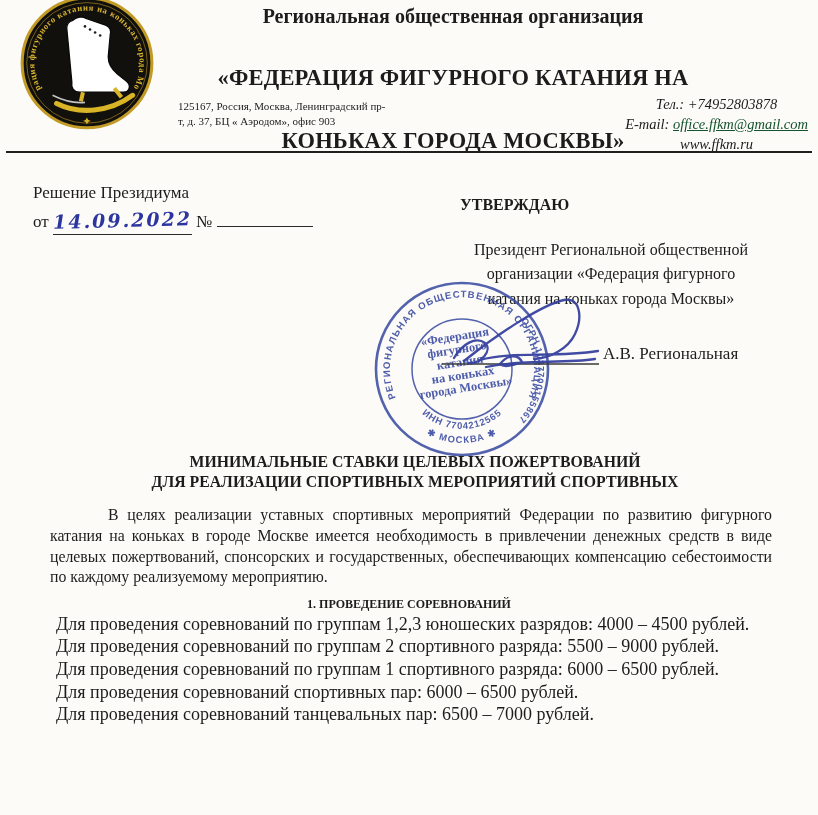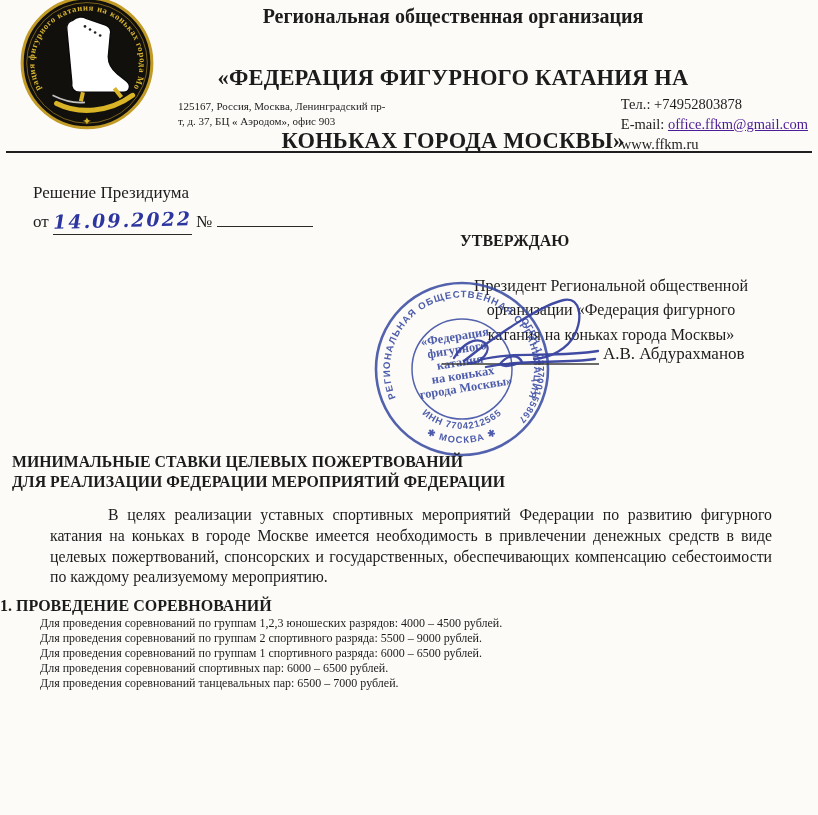--- a/index.html
+++ b/index.html
@@ -20,24 +20,24 @@
     position:absolute;left:150px;right:62px;top:4px;
     text-align:center;font-weight:bold;
   }
   .masthead .org-type{font-size:20px;line-height:1.2;}
   .masthead .org-name{font-size:22.5px;line-height:1.22;letter-spacing:.2px;margin-top:36px;}
   .addr{
     position:absolute;left:178px;top:99px;width:330px;
     font-size:11px;line-height:1.32;
   }
   .contacts{
-    position:absolute;right:10px;top:94px;text-align:left;
-    font-size:14.5px;line-height:1.38;
-  }
-  .contacts .email{text-decoration:underline;color:#4c1d95;cursor:pointer;}
+    position:absolute;right:10px;top:94px;text-align:center;
+    font-size:14.5px;line-height:1.38;font-style:italic;
+  }
+  .contacts .email{text-decoration:underline;color:#14532d;cursor:pointer;}
   .rule{
     position:absolute;left:6px;right:6px;top:151px;
     border-top:2px solid #1f1f1f;
   }
   
   .decision{position:absolute;left:33px;top:180px;font-size:17px;line-height:1.5;}
   .decision .fill-line{
     display:inline-block;min-width:120px;border-bottom:1.6px solid #2a2a2a;
     text-align:center;vertical-align:baseline;
   }
@@ -45,38 +45,38 @@
     display:inline-block;
     color:#2c35a0;font-style:italic;font-weight:bold;
     font-size:19px;letter-spacing:2px;
     transform:rotate(-1.5deg);
     font-family:"DejaVu Serif",serif;
   }
   .blank-line{
     display:inline-block;width:96px;border-bottom:1.6px solid #2a2a2a;
     height:1em;vertical-align:baseline;
   }
-  .approve{position:absolute;left:460px;top:196px;width:302px;margin-top:36px;}
+  .approve{position:absolute;left:460px;top:196px;width:302px;}
   .approve .approve-heading{font-weight:bold;font-size:16px;margin:0 0 24px 0;}
   .approve .role{font-size:16px;line-height:1.52;margin:0;text-align:center;}
   .stamp-sig{position:absolute;left:362px;top:274px;width:250px;height:195px;}
   .signer{position:absolute;left:603px;top:344px;font-size:17px;white-space:nowrap;}
   
   .content{position:absolute;left:0;right:0;top:452px;}
   .doc-title{
-    font-weight:bold;font-size:15.8px;line-height:1.28;
+    text-align:center;font-weight:bold;font-size:15.8px;line-height:1.28;
     margin:0;
     padding-left:12px;
   }
   .body-text{margin:13px 42px 0 46px;font-size:15.8px;}
   .body-text p{margin:4px;text-indent:58px;text-align:justify;line-height:1.3;}
   .section-heading{
-    font-weight:bold;font-size:16px;margin:9px 0 1px 0;
-  }
-  .rates{margin:0 34px 0 40px;font-size:12px;line-height:1.26;}
+    text-align:center;font-weight:bold;font-size:12px;margin:9px 0 1px 0;
+  }
+  .rates{margin:0 34px 0 56px;font-size:18px;line-height:1.26;}
   .rates div{white-space:nowrap;}
 </style>
 </head>
 <body>
 
 <div class="page">
 
   <svg class="logo" viewBox="0 0 148 148" xmlns="http://www.w3.org/2000/svg">
     <circle cx="74" cy="66" r="64" fill="#12100c" stroke="#c19b26" stroke-width="3"></circle>
     <circle cx="74" cy="66" r="59.5" fill="none" stroke="#c19b26" stroke-width="0.8" opacity="0.7"></circle>
@@ -173,26 +173,26 @@
 
     <g stroke="#3742a0" stroke-width="2.3" fill="none" stroke-linecap="round" opacity="0.95">
       <path d="M92,84 C100,70 114,62 123,69 C131,76 119,90 107,89"></path>
       <path d="M102,87 C138,58 182,30 202,26 C218,23 221,43 213,60 C206,75 188,84 172,85"></path>
       <path d="M118,86 C150,77 192,84 236,77"></path>
       <path d="M124,93 C160,85 200,90 233,85"></path>
       <path d="M138,90 C146,80 156,80 160,88 C150,92 142,94 138,90 Z"></path>
     </g>
   </svg>
 
-  <div class="signer">А.В. Абдурахманов</div>
+  <div class="signer">А.В. Региональная</div>
 
   <div class="content">
     <h1 class="doc-title">
       <span>МИНИМАЛЬНЫЕ СТАВКИ ЦЕЛЕВЫХ ПОЖЕРТВОВАНИЙ</span><br>
-      <span>ДЛЯ РЕАЛИЗАЦИИ ФЕДЕРАЦИИ МЕРОПРИЯТИЙ ФЕДЕРАЦИИ</span>
+      <span>ДЛЯ РЕАЛИЗАЦИИ СПОРТИВНЫХ МЕРОПРИЯТИЙ СПОРТИВНЫХ</span>
     </h1>
     <div class="body-text">
       <p>В целях реализации уставных спортивных мероприятий Федерации по развитию фигурного катания на коньках в городе Москве имеется необходимость в привлечении денежных средств в виде целевых пожертвований, спонсорских и государственных, обеспечивающих компенсацию себестоимости по каждому реализуемому мероприятию.</p>
     </div>
     <div class="section-heading">1. ПРОВЕДЕНИЕ СОРЕВНОВАНИЙ</div>
     <div class="rates">
       <div>Для проведения соревнований по группам 1,2,3 юношеских разрядов: 4000 – 4500 рублей.</div>
       <div>Для проведения соревнований по группам 2 спортивного разряда: 5500 – 9000 рублей.</div>
       <div>Для проведения соревнований по группам 1 спортивного разряда: 6000 – 6500 рублей.</div>
       <div>Для проведения соревнований спортивных пар: 6000 – 6500 рублей.</div>

